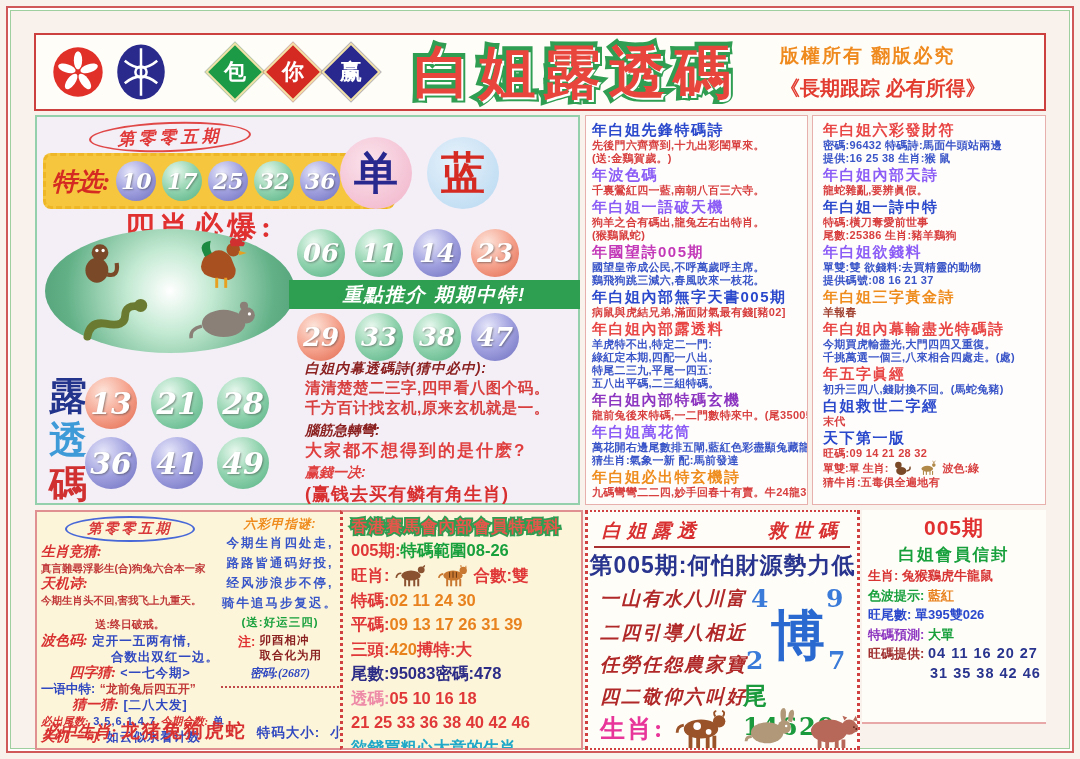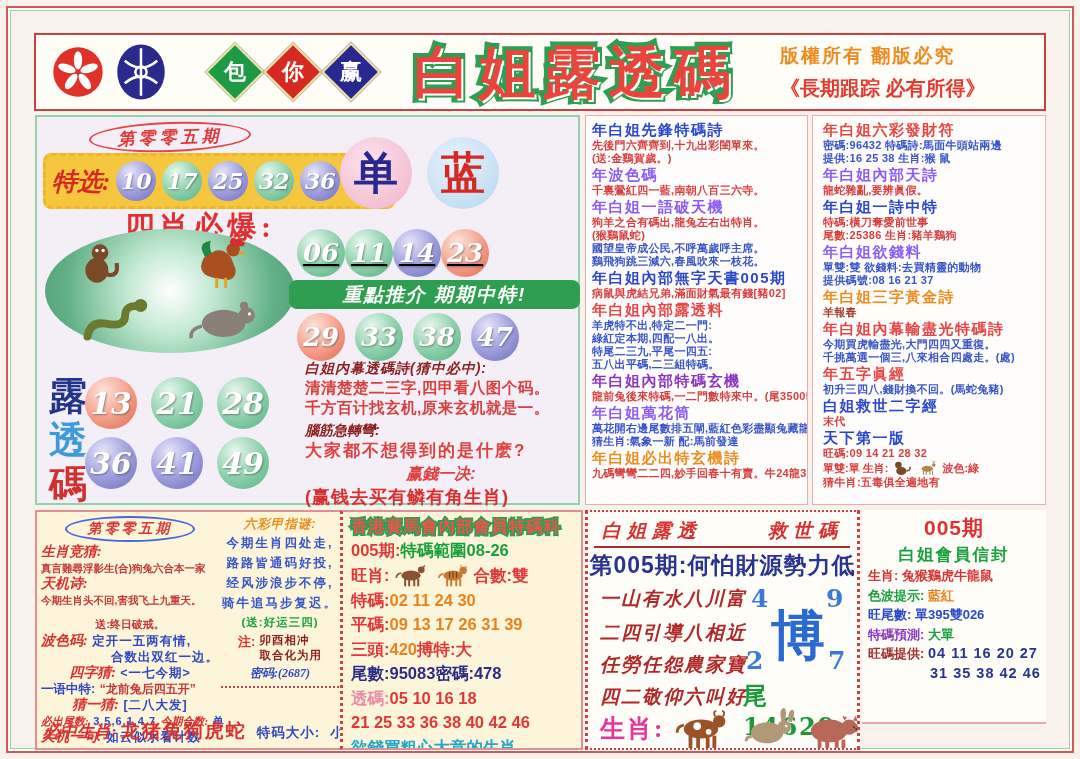--- a/index.html
+++ b/index.html
@@ -49,37 +49,37 @@
   .dan-circle{left:303px;top:20px;width:72px;height:72px;border-radius:50%;
       background:radial-gradient(circle at 40% 35%,#fbe3ec,#f0b2c8);display:flex;align-items:center;
       justify-content:center;color:#28288e;font-weight:900;font-size:44px;}
   .lan-circle{left:390px;top:20px;width:72px;height:72px;border-radius:50%;
       background:radial-gradient(circle at 40% 35%,#e8f2fb,#b5d7f0);display:flex;align-items:center;
       justify-content:center;color:#d42a22;font-weight:900;font-size:44px;}
   .sixiao-label{left:88px;top:90px;color:#e03030;font-weight:900;font-size:30px;letter-spacing:4px;
       font-family:"Liberation Serif","DejaVu Serif",serif;}
   .green-ellipse{left:8px;top:112px;width:250px;height:124px;border-radius:50%;
       background:radial-gradient(circle at 50% 50%,#ffffff 0%,#c4ead3 30%,#61b086 75%,#529f76 100%);}
-  .row1-balls{left:260px;top:112px;display:flex;text-decoration:underline;}
+  .row1-balls{left:260px;top:112px;display:flex;gap:10px;}
   .promo-banner{left:252px;top:163px;width:291px;height:29px;background:#2e9e50;color:#fff;
       font-weight:900;font-style:italic;font-size:19px;display:flex;align-items:center;
-      justify-content:center;letter-spacing:2px;white-space:nowrap;border-radius:8px;}
+      justify-content:center;letter-spacing:2px;white-space:nowrap;}
   .row2-balls{left:260px;top:196px;display:flex;gap:10px;}
   .v-char{font-weight:900;font-size:38px;font-family:"Liberation Serif","DejaVu Serif",serif;}
   .vc-lu{left:12px;top:254px;color:#22348c;}
   .vc-tou{left:12px;top:298px;color:#3f9ad8;}
   .vc-ma{left:12px;top:342px;color:#d03030;}
   .lutou-row1{left:48px;top:260px;display:flex;gap:14px;}
   .lutou-row2{left:48px;top:320px;display:flex;gap:14px;}
   .inner-poem{left:268px;top:243px;width:272px;}
   .poem-title{color:#8b2020;font-weight:900;font-style:italic;font-size:14px;letter-spacing:1px;}
   .poem-line{color:#d84040;font-weight:900;font-size:15.5px;line-height:20px;letter-spacing:0.5px;}
   .brain-title{color:#8b2020;font-weight:900;font-style:italic;font-size:14px;margin-top:4px;}
   .brain-q{color:#e04040;font-weight:900;font-size:17px;letter-spacing:2px;line-height:22px;}
-  .win-label{color:#e04040;font-weight:900;font-style:italic;font-size:16px;margin-top:2px;text-align:center;}
+  .win-label{color:#e04040;font-weight:900;font-style:italic;font-size:14px;margin-top:2px;}
   .win-answer{color:#d83030;font-weight:900;font-size:18px;letter-spacing:1px;}
 
   
   .col{background:#fffdfb;border:1px solid #e8b0ac;box-sizing:border-box;padding:4px 6px;overflow:hidden;}
   .mid-col{left:585px;top:115px;width:223px;height:390px;}
   .right-col{left:812px;top:115px;width:234px;height:390px;padding-left:10px;}
   .sec-title{font-size:15px;font-weight:900;letter-spacing:1.5px;line-height:19px;white-space:nowrap;}
   .sec-title[data-color="blue"]{color:#2a48cc;} .sec-title[data-color="green"]{color:#8b5cf6;}
   .sec-title[data-color="magenta"]{color:#c238b8;} .sec-title[data-color="red"]{color:#e84545;}
   .sec-title[data-color="purple"]{color:#8c35c0;} .sec-title[data-color="orange"]{color:#ef8c1e;}
@@ -292,20 +292,21 @@
 
 <div class="abs col mid-col">
   <div class="sec-title" data-color="blue">年白姐先鋒特碼詩</div>
   <div class="sec-line" data-lc="red">先後門六齊齊到,十九出彩閨單來。</div>
   <div class="sec-line" data-lc="red">(送:金鷄賀歲。)</div>
   <div class="sec-title" data-color="green">年波色碼</div>
   <div class="sec-line" data-lc="red">千裏鶯紅四一藍,南朝八百三六寺。</div>
   <div class="sec-title" data-color="green">年白姐一語破天機</div>
   <div class="sec-line" data-lc="red">狗羊之合有碼出,龍兔左右出特肖。</div>
   <div class="sec-line" data-lc="red">(猴鷄鼠蛇)</div>
+  <div class="sec-title" data-color="magenta">年國望詩005期</div>
   <div class="sec-line" data-lc="blue">國望皇帝成公民,不呼萬歲呼主席。</div>
   <div class="sec-line" data-lc="blue">鷄飛狗跳三減六,春風吹來一枝花。</div>
   <div class="sec-title" data-color="blue">年白姐內部無字天書005期</div>
   <div class="sec-line" data-lc="red">病鼠與虎結兄弟,滿面財氣最有錢[豬02]</div>
   <div class="sec-title" data-color="red">年白姐內部露透料</div>
   <div class="sec-line" data-lc="blue">羊虎特不出,特定二一門:</div>
   <div class="sec-line" data-lc="blue">綠紅定本期,四配一八出。</div>
   <div class="sec-line" data-lc="blue">特尾二三九,平尾一四五:</div>
   <div class="sec-line" data-lc="blue">五八出平碼,二三組特碼。</div>
   <div class="sec-title" data-color="purple">年白姐內部特碼玄機</div>

